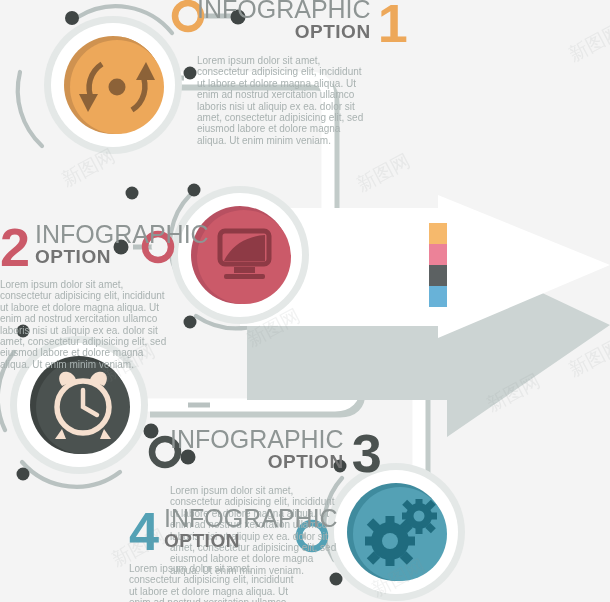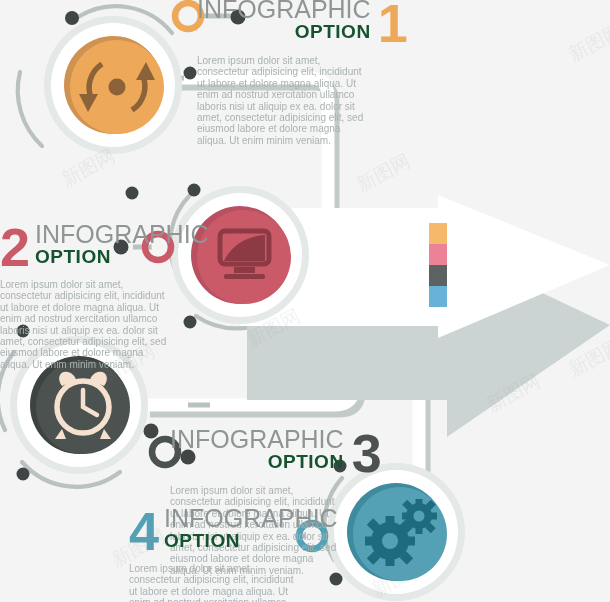--- a/index.html
+++ b/index.html
@@ -35,21 +35,21 @@
   }
   .hl-main {
     font-size: 25px;
     letter-spacing: 0px;
     color: #8e9594;
     font-weight: normal;
   }
   .hl-sub {
     font-size: 19px;
     letter-spacing: 0.5px;
-    color: #14532d;
+    color: #737373;
     font-weight: bold;
   }
   .num {
     font-size: 54px;
     font-weight: bold;
     line-height: 1;
   }
   .body-txt {
     font-size: 10px;
     line-height: 11.4px;

